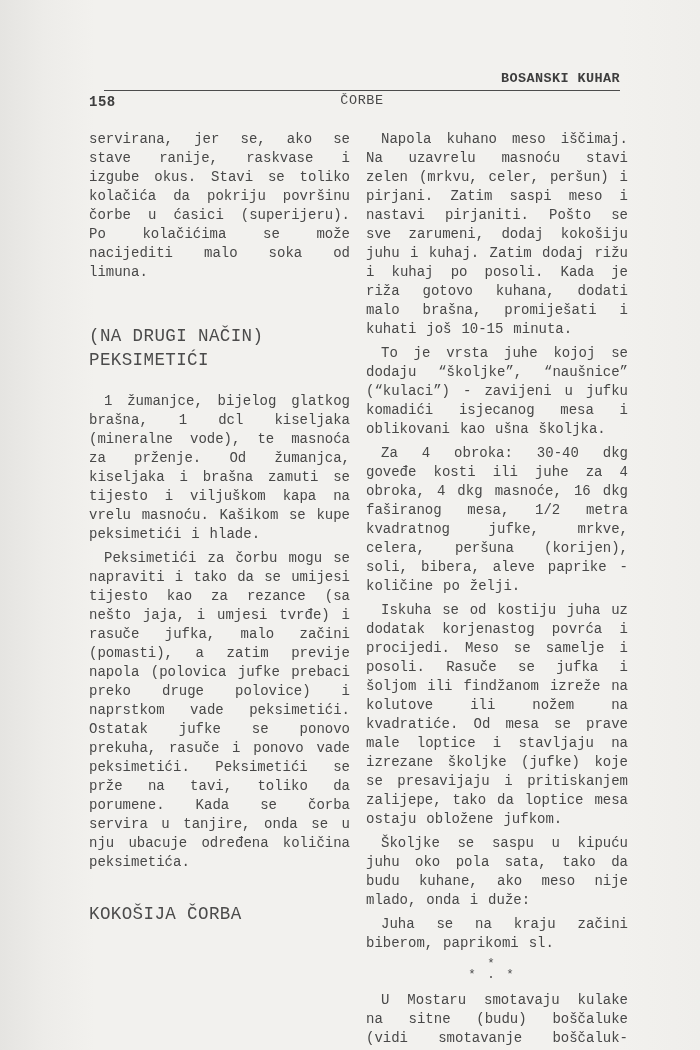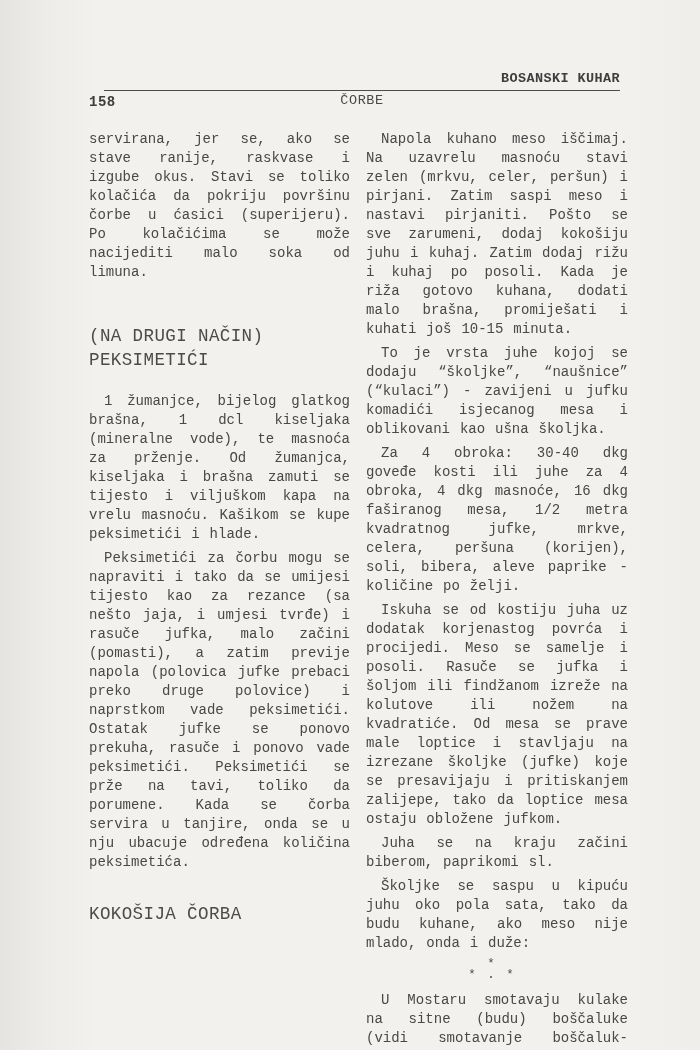--- a/index.html
+++ b/index.html
@@ -77,22 +77,22 @@
 
     <h2 class="recipe-title h-kokosija">KOKOŠIJA ČORBA</h2>
 
   </div>
 
   <div class="col col-right">
     <p class="p">Napola kuhano meso iščimaj. Na uzavrelu masnoću stavi zelen (mrkvu, celer, peršun) i pirjani. Zatim saspi meso i nastavi pirjaniti. Pošto se sve zarumeni, dodaj kokošiju juhu i kuhaj. Zatim dodaj rižu i kuhaj po posoli. Kada je riža gotovo kuhana, dodati malo brašna, promiješati i kuhati još 10-15 minuta.</p>
     <p class="p">To je vrsta juhe kojoj se dodaju “školjke”, “naušnice” (“kulaci”) - zavijeni u jufku komadići isjecanog mesa i oblikovani kao ušna školjka.</p>
     <p class="p">Za 4 obroka: 30-40 dkg goveđe kosti ili juhe za 4 obroka, 4 dkg masnoće, 16 dkg faširanog mesa, 1/2 metra kvadratnog jufke, mrkve, celera, peršuna (korijen), soli, bibera, aleve paprike - količine po želji.</p>
     <p class="p">Iskuha se od kostiju juha uz dodatak korjenastog povrća i procijedi. Meso se samelje i posoli. Rasuče se jufka i šoljom ili findžanom izreže na kolutove ili nožem na kvadratiće. Od mesa se prave male loptice i stavljaju na izrezane školjke (jufke) koje se presavijaju i pritiskanjem zalijepe, tako da loptice mesa ostaju obložene jufkom.</p>
+    <p class="p">Školjke se saspu u kipuću juhu oko pola sata, tako da budu kuhane, ako meso nije mlado, onda i duže:</p>
     <p class="p">Juha se na kraju začini biberom, paprikomi sl.</p>
-    <p class="p">Školjke se saspu u kipuću juhu oko pola sata, tako da budu kuhane, ako meso nije mlado, onda i duže:</p>
 
     <div class="asterism">
       <div>*</div>
       <div>* . *</div>
     </div>
 
     <p class="p">U Mostaru smotavaju kulake na sitne (budu) boščaluke (vidi smotavanje boščaluk-bureka).</p>
   </div>
 
 </div>

